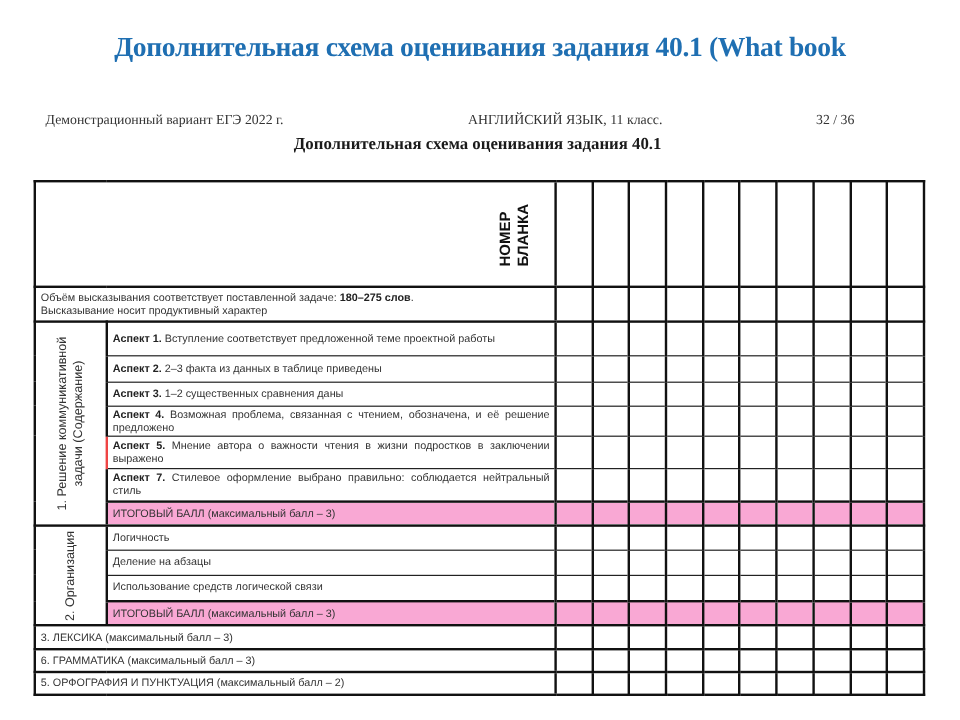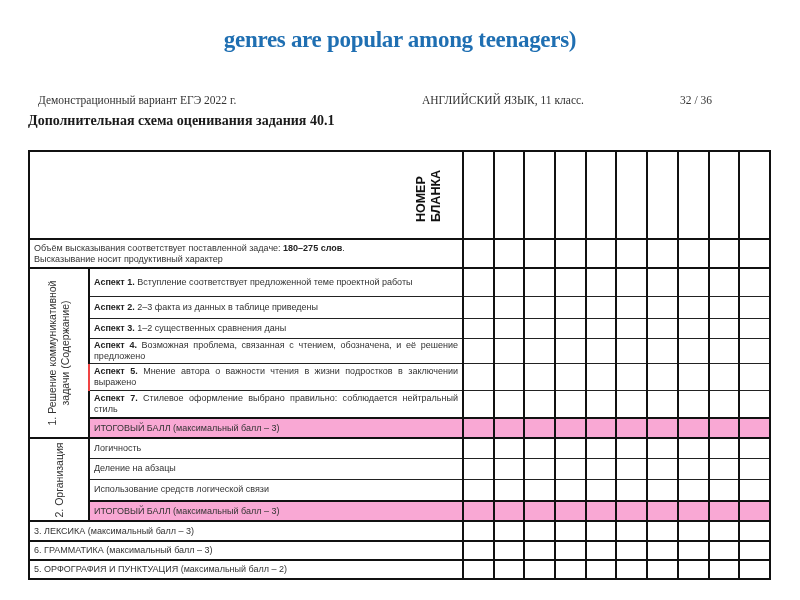--- a/index.html
+++ b/index.html
@@ -11,24 +11,24 @@
     position: absolute; left: 40px; top: 26px; width: 720px; text-align: center;
     font-family: "Liberation Serif", serif; font-weight: bold; color: #1f6fb2;
     font-size: 23px; line-height: 27px; letter-spacing: -0.3px;
   }
   .page-header {
     position: absolute; top: 94px; left: 28px; width: 740px; height: 16px;
     font-family: "Liberation Serif", serif; font-size: 11.5px; color: #333; text-align: center;
   }
   .page-header span { position: absolute; top: 0; white-space: nowrap; }
   .ph-left { left: 10px; }
-  .ph-mid { left: 362px; margin-left: 32px; }
+  .ph-mid { left: 362px; }
   .ph-right { left: 652px; }
   .doc-title {
-    position: absolute; top: 113px; left: 28px; width: 740px; text-align: left;
+    position: absolute; top: 113px; left: 28px; width: 740px; text-align: center;
     font-family: "Liberation Serif", serif; font-weight: bold; font-size: 14px; line-height: 15px; color: #1a1a1a;
   }
   table.grid {
     position: absolute; left: 28px; top: 150px; width: 741px; border-collapse: collapse; table-layout: fixed;
   }
   table.grid td {
     border: 1px solid #222; padding: 0; font-size: 9px; line-height: 11px; color: #333; vertical-align: middle;
     overflow: hidden;
   }
   table.grid td.c { border-left: 2px solid #111; border-right: 2px solid #111; }
@@ -48,21 +48,21 @@
   }
   .rot-header {
     position: absolute; transform: translate(-50%, -50%) rotate(-90deg);
     white-space: nowrap; font-weight: bold; font-size: 12.5px; line-height: 15px; color: #111; text-align: left;
   }
 </style>
 </head>
 <body>
 
 <div class="slide-title">
-  <div>genres are popular among teenagers)</div>
+  <div>Дополнительная схема оценивания задания 40.1 (What book</div>
 </div>
 
 <div class="page-header">
   <span class="ph-left">Демонстрационный вариант ЕГЭ 2022 г.</span>
   <span class="ph-mid">АНГЛИЙСКИЙ ЯЗЫК,  11  класс.</span>
   <span class="ph-right">32 / 36</span>
 </div>
 
 <div class="doc-title">
   <div>Дополнительная схема оценивания задания 40.1</div>

